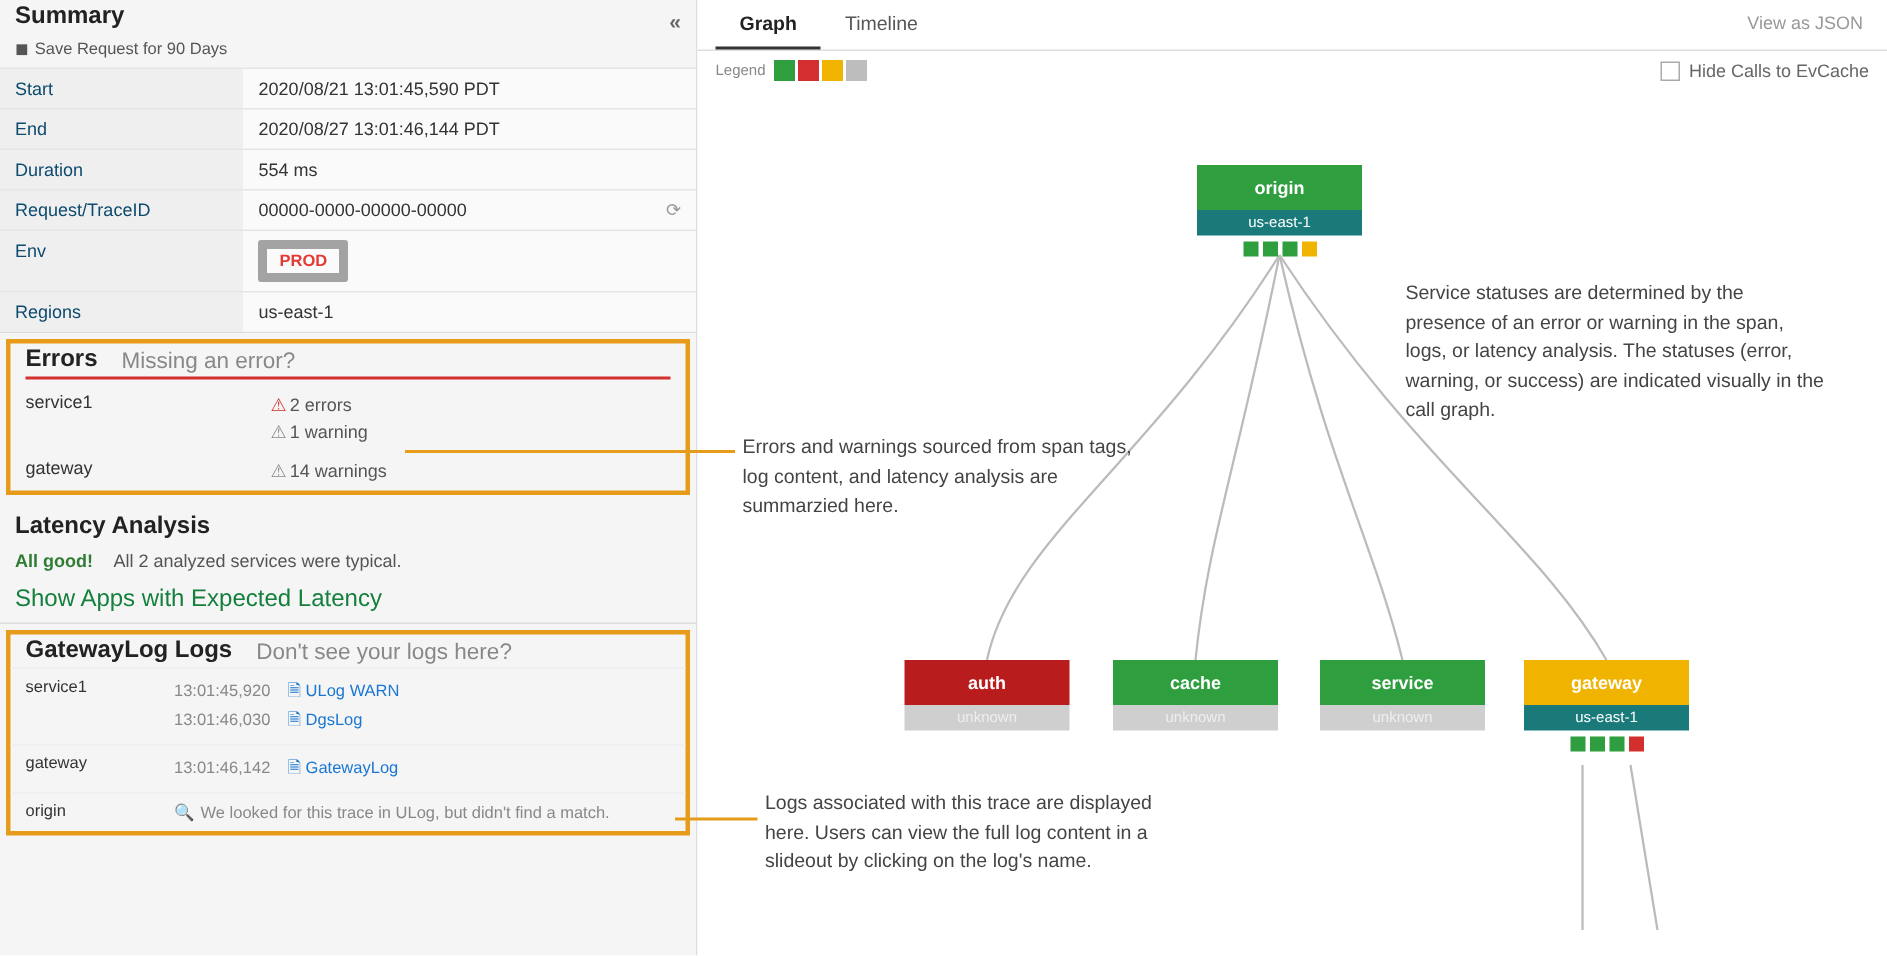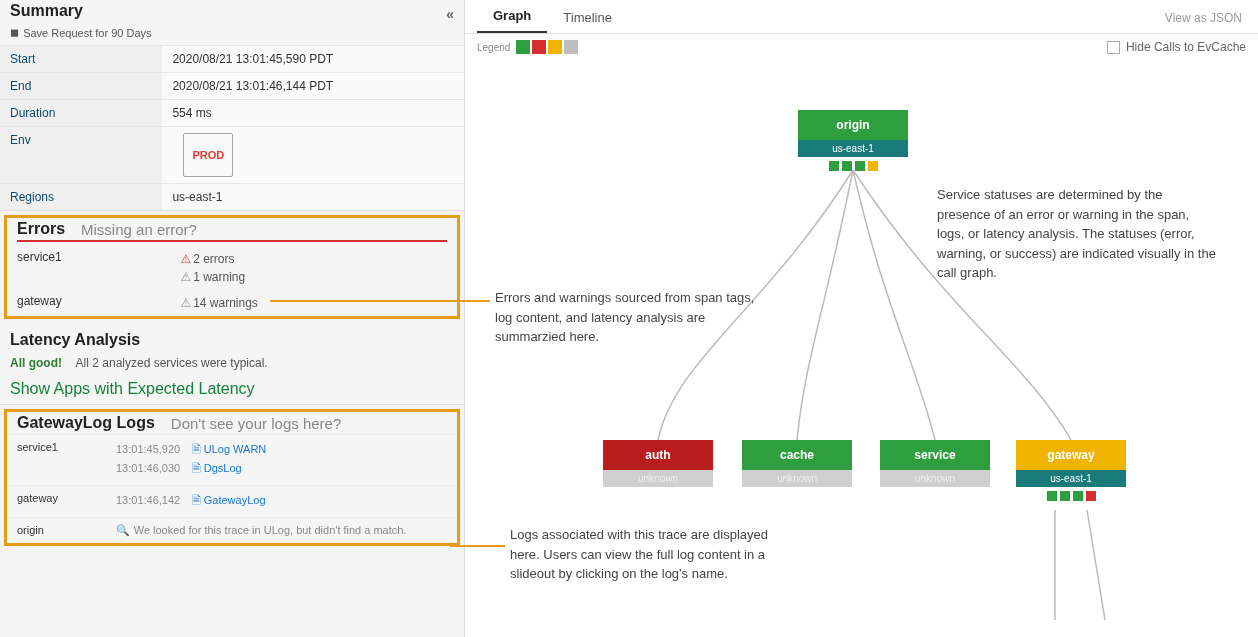--- a/index.html
+++ b/index.html
@@ -67,27 +67,26 @@
   }
   table.kv td {
     padding: 6px 10px;
     border-top: 1px solid #e5e5e5;
     vertical-align: top;
   }
   table.kv td.k { width: 35%; color: #0c4a6e; background:#efefef;}
   table.kv td.v { color: #333; background:#fafafa;}
   .prod-badge {
     display: inline-block;
-    border: 1px solid #a3a3a3;
+    border: 6px solid #a3a3a3;
     color: #e53935;
-    padding: 15px 8px;
+    padding: 2px 8px;
     border-radius: 2px;
     font-weight: 600;
     font-size: 11px;
-    margin-left: 11px;
   }
   .refresh-icon { color:#999; font-size:12px; float:right; }
   .errors-box, .logs-box {
     border: 3px solid #e69b1a;
     margin: 4px 4px 10px 4px;
   }
   .errors-underline {
     border-bottom: 2px solid #d32f2f;
     margin: 0 10px 4px 10px;
   }
@@ -101,21 +100,21 @@
   .latency .link { color:#15803d; padding:6px 10px; display:block; font-size:16px; cursor:pointer;}
   .log-table { width:100%; border-collapse:collapse; font-size:11px;}
   .log-table td { padding:6px 10px; border-top:1px solid #eee; vertical-align:top;}
   .log-table .svc { width:22%; color:#333;}
   .log-table .ts { color:#888; width:22%;}
   .log-table .log-link { color:#1976d2; cursor:pointer;}
   .log-table .log-icon { color:#1976d2; margin-right:3px;}
   .log-table .notfound { color:#888;}
   .search-icon { color:#aaa; margin-right:4px;}
   
-  .tabs { display:flex; align-items:flex-end; border-bottom:1px solid #ddd; padding:0 12px; font-size:13px;}
+  .tabs { display:flex; align-items:flex-start; border-bottom:1px solid #ddd; padding:0 12px; font-size:13px;}
   .tab { padding:8px 16px; color:#555; cursor:pointer;}
   .tab.active { font-weight:700; color:#222; border-bottom:2px solid #333;}
   .view-json { margin-left:auto; color:#999; font-size:12px; padding:8px 4px; cursor:pointer;}
   .legend-row { display:flex; align-items:center; padding:6px 12px; font-size:10px; color:#888;}
   .legend-label { margin-right:6px;}
   .legend-swatches { display:flex; gap:2px;}
   .sw { width:14px; height:14px; }
   .sw.green{background:#2e9e3f;} .sw.red{background:#d32f2f;} .sw.orange{background:#efb300;} .sw.gray{background:#bdbdbd;}
   .hide-calls { margin-left:auto; font-size:12px; color:#666; display:flex; align-items:center; gap:6px;}
   .checkbox { width:13px; height:13px; border:1px solid #aaa; background:#fff;}
@@ -145,25 +144,29 @@
       <span>Save Request for 90 Days</span>
     </div>
     <table class="kv">
       <tbody>
           <tr>
             <td class="k">Start</td>
             <td class="v">2020/08/21 13:01:45,590 PDT</td>
           </tr>
       <tr>
             <td class="k">End</td>
-            <td class="v">2020/08/21 13:01:46,144 PDT</td>
+            <td class="v">2020/08/27 13:01:46,144 PDT</td>
           </tr>
       <tr>
             <td class="k">Duration</td>
             <td class="v">554 ms</td>
+          </tr>
+      <tr>
+            <td class="k">Request/TraceID</td>
+            <td class="v"><span>00000-0000-00000-00000</span><span class="refresh-icon">⟳</span></td>
           </tr>
       <tr>
             <td class="k">Env</td>
             <td class="v"><span class="prod-badge">PROD</span></td>
           </tr>
       <tr>
             <td class="k">Regions</td>
             <td class="v">us-east-1</td>
           </tr>
     </tbody>

